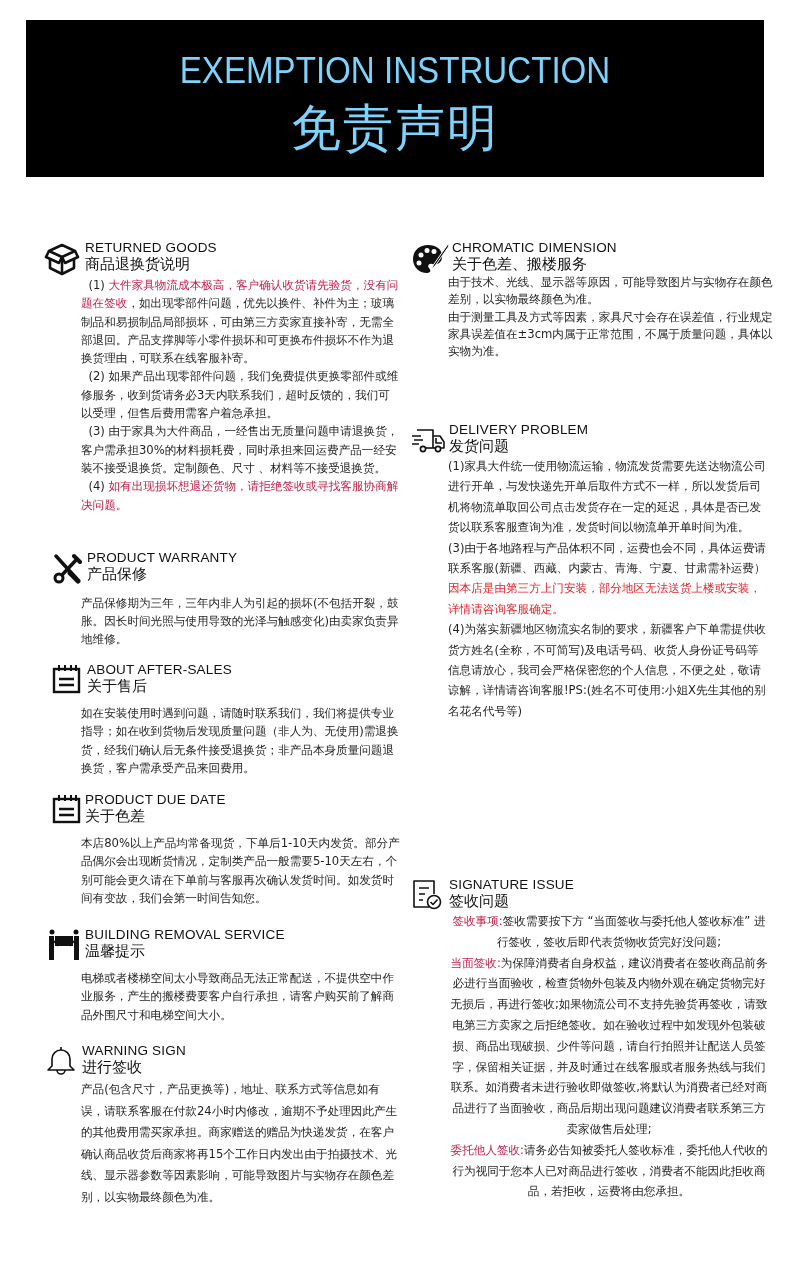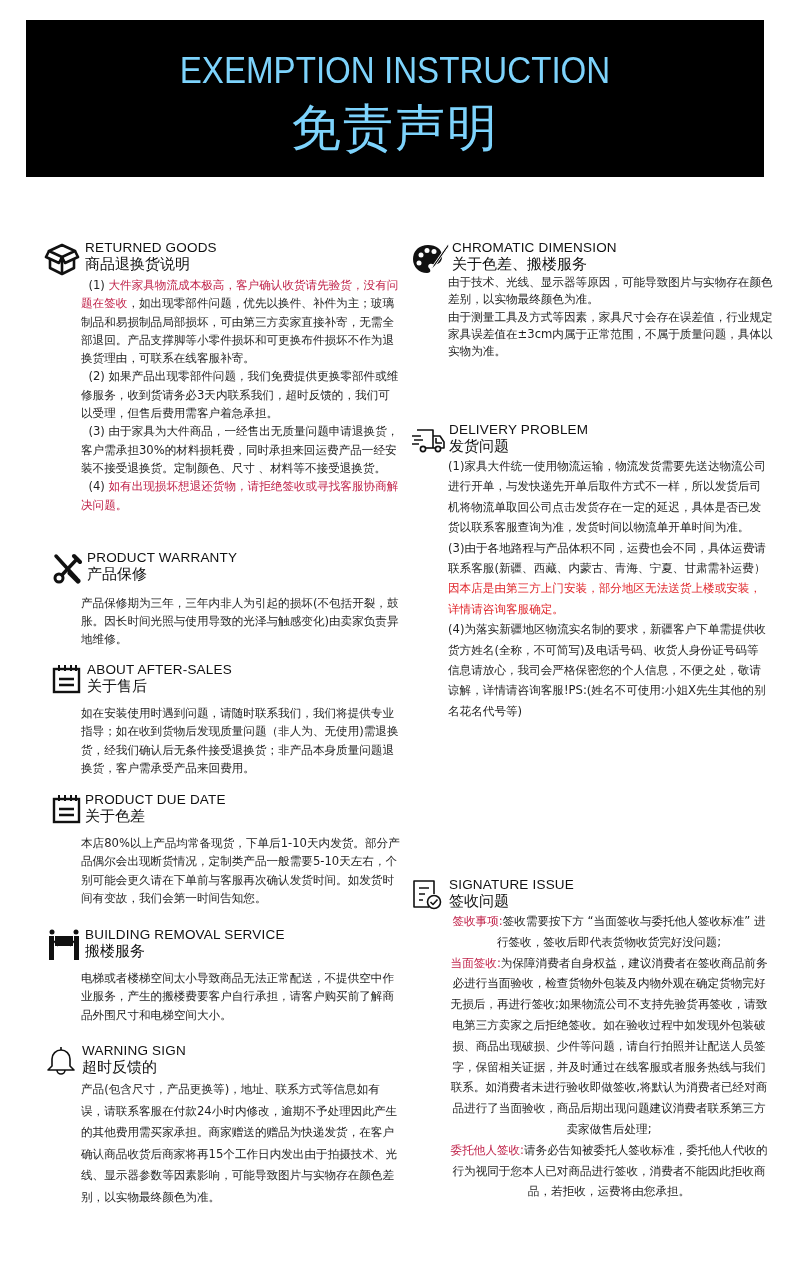--- a/index.html
+++ b/index.html
@@ -129,38 +129,38 @@
         <rect x="1" y="7" width="5" height="24"></rect>
             <rect x="26" y="7" width="5" height="24"></rect>
           </g>
         <g fill="none" stroke="#111" stroke-width="1.6">
             <path d="M6 12 L10 17"></path>
             <path d="M26 12 L22 17"></path>
           </g>
         </svg>
     </div>
     <div class="sec-title-en" style="left:37px;">BUILDING REMOVAL SERVICE</div>
-    <div class="sec-title-cn" style="left:37px;">搬楼服务</div>
+    <div class="sec-title-cn" style="left:37px;">温馨提示</div>
   </div>
   <div class="sec-body" style="margin-left:33px; margin-top:8px; line-height:18.3px; width:322px;">电梯或者楼梯空间太小导致商品无法正常配送，不提供空中作业服务，产生的搬楼费要客户自行承担，请客户购买前了解商品外围尺寸和电梯空间大小。</div>
 </div>
 
 <div class="section" style="left:46px; top:1043px; width:355px;">
   <div class="sec-head">
     <div class="sec-icon" style="width:30px; height:32px;">
       <svg viewBox="0 0 30 32">
           <g fill="none" stroke="#111" stroke-width="1.6" stroke-linejoin="round">
         <path d="M15 2 V5"></path>
             <path d="M6 21 V14 A9 9 0 0 1 24 14 V21 L28 25 H2 Z"></path>
             <path d="M11 25 A4 4 0 0 0 19 25"></path>
           </g>
         </svg>
     </div>
     <div class="sec-title-en" style="left:36px;">WARNING SIGN</div>
-    <div class="sec-title-cn" style="left:36px;">超时反馈的</div>
+    <div class="sec-title-cn" style="left:36px;">进行签收</div>
   </div>
   <div class="sec-body" style="margin-left:35px; margin-top:2px; line-height:21.5px; width:320px;">产品(包含尺寸，产品更换等)，地址、联系方式等信息如有误，请联系客服在付款24小时内修改，逾期不予处理因此产生的其他费用需买家承担。商家赠送的赠品为快递发货，在客户确认商品收货后商家将再15个工作日内发出由于拍摄技术、光线、显示器参数等因素影响，可能导致图片与实物存在颜色差别，以实物最终颜色为准。</div>
 </div>
 
 <div class="section" style="left:412px; top:240px; width:360px;">
   <div class="sec-head">
     <div class="sec-icon" style="width:38px; height:34px;">
       <svg viewBox="0 0 38 34">
           <path fill="#111" d="M16 3 C6 3 1 10 1 17 C1 25 7 31 15 31 C19 31 19 28 17 26 C15 24 17 21 20 22 C24 23 29 22 30 16 C31 8 25 3 16 3 Z"></path>
         <g fill="#fff">

